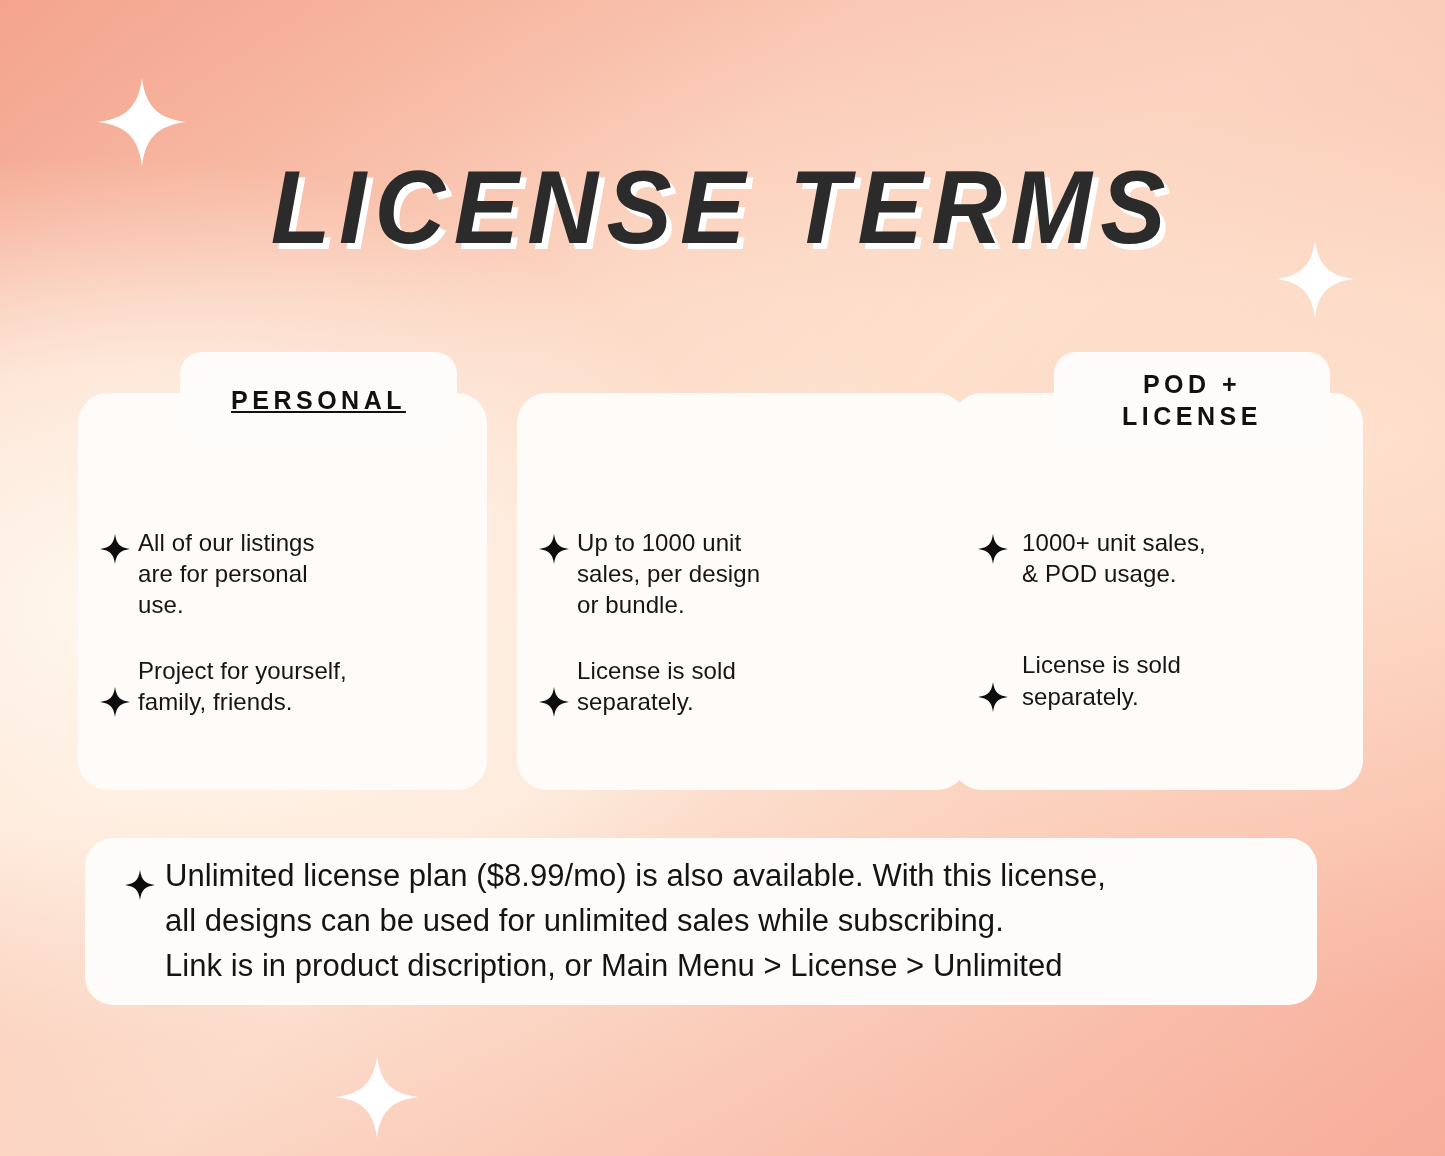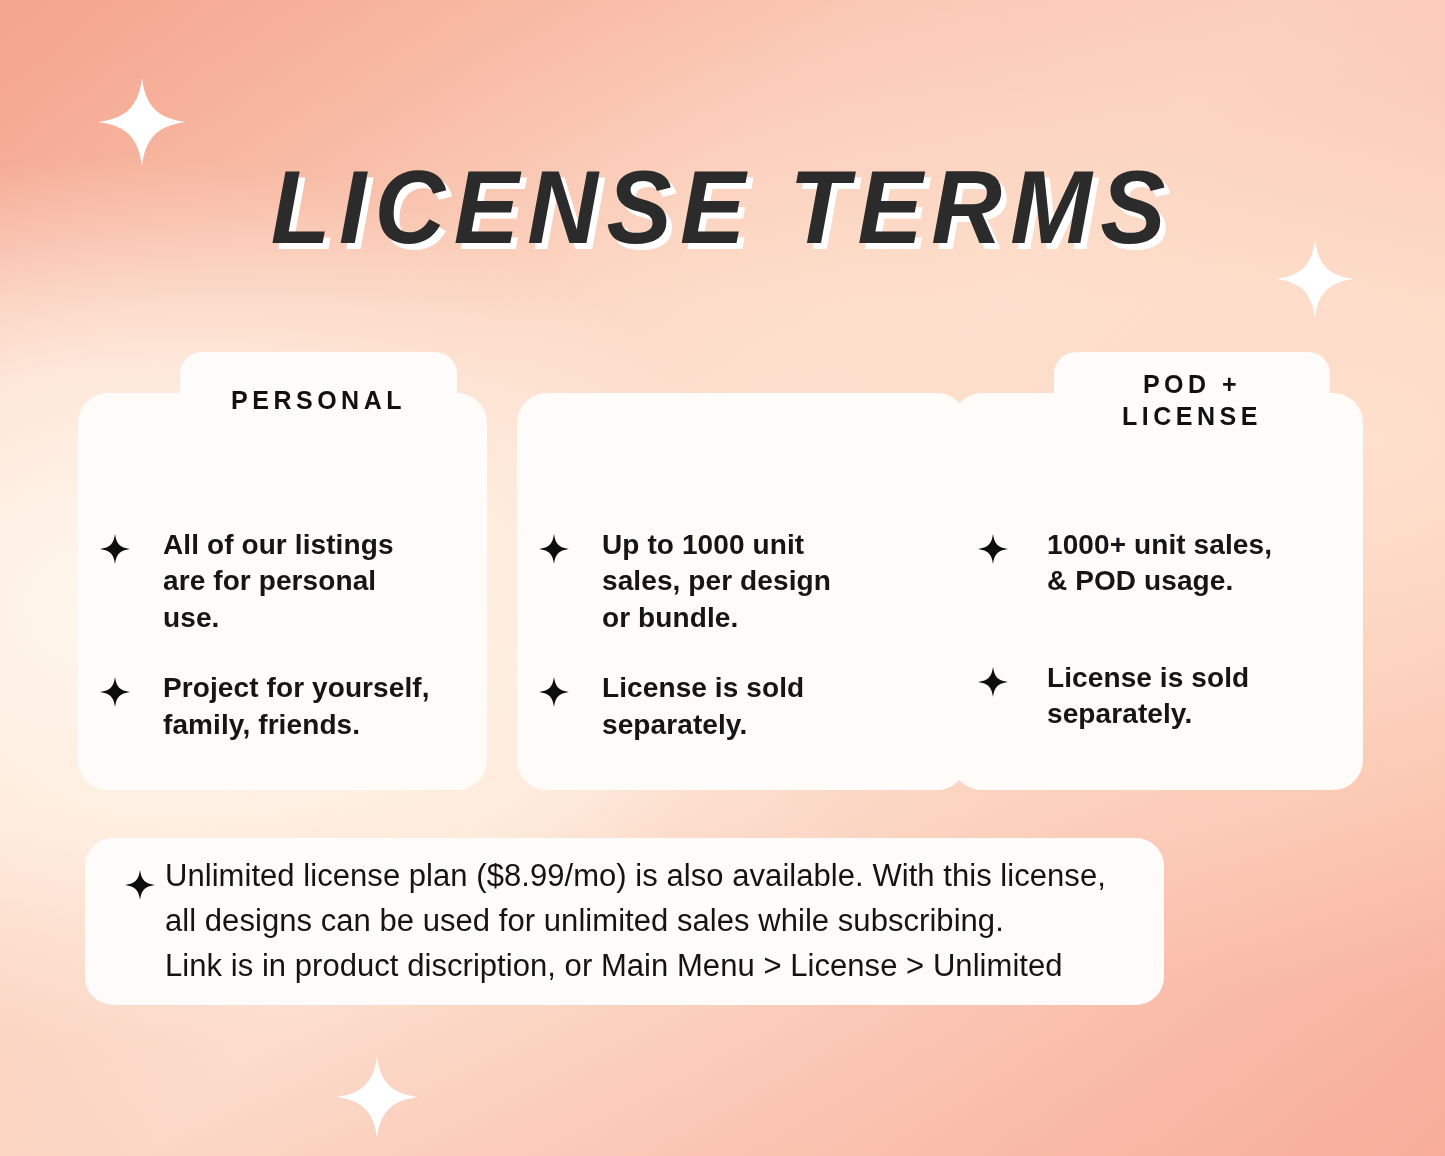--- a/index.html
+++ b/index.html
@@ -92,68 +92,67 @@
     display: flex;
     align-items: center;
     justify-content: center;
     height: 96px;
     font-weight: 700;
     font-size: 25px;
     letter-spacing: 4.5px;
     color: #111111;
     line-height: 1.28;
   }
-  .card-head.h1 { left: 102px;  width: 277px; }
+  .card-head.h1 { left: 102px;  width: 277px; text-decoration: underline; }
   .card-head.h2 { left: 543px;  width: 274px; }
   .card-head.h3 { left: 976px;  width: 276px; }
 
   .card-body {
     position: absolute;
     left: 0; right: 0;
     top: 134px;
     padding: 0 26px 0 26px;
   }
   .card.c1 .card-body { padding-left: 22px; padding-right: 14px; }
   .card.c2 .card-body { padding-left: 22px; padding-right: 14px; }
   .card.c3 .card-body { padding-left: 26px; padding-right: 14px; }
 
   .bullet-row {
     display: flex;
     align-items: flex-start;
     margin-bottom: 34px;
   }
-  .bullet-row:last-child { margin-bottom: 0; }
+  .bullet-row:last-child { margin-bottom: 0; align-items: flex-end; }
 
   .bullet-star {
     flex: 0 0 auto;
     width: 30px;
     margin-right: 8px;
     margin-top: 7px;
     color: #0D0D0D;
   }
   .bullet-star svg { display: block; }
 
   .bullet-text {
-    font-size: 28px;
+    font-size: 24px;
     line-height: 1.30;
     color: #151515;
-    font-weight: 700;
+    font-weight: 400;
     letter-spacing: 0.1px;
     white-space: pre-line;
-    margin-left: 25px;
   }
 
   .card.c3 .bullet-star { margin-right: 14px; }
 
   
   .banner {
     position: absolute;
     left: 85px;
     top: 838px;
-    width: 1079px;
+    width: 1232px;
     height: 167px;
     background: #FEFCFB;
     border-radius: 28px;
     display: flex;
     align-items: center;
     padding: 0 40px;
   }
   .banner-star {
     flex: 0 0 auto;
     width: 30px;

